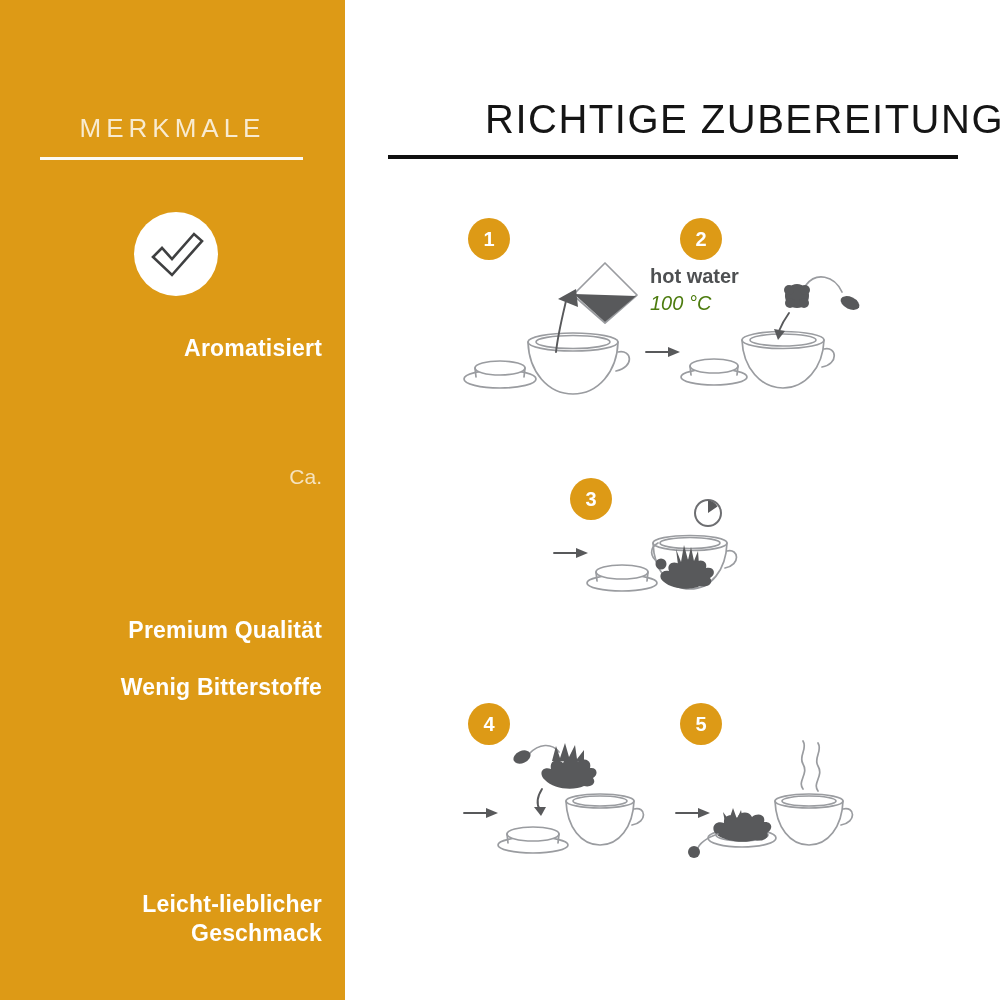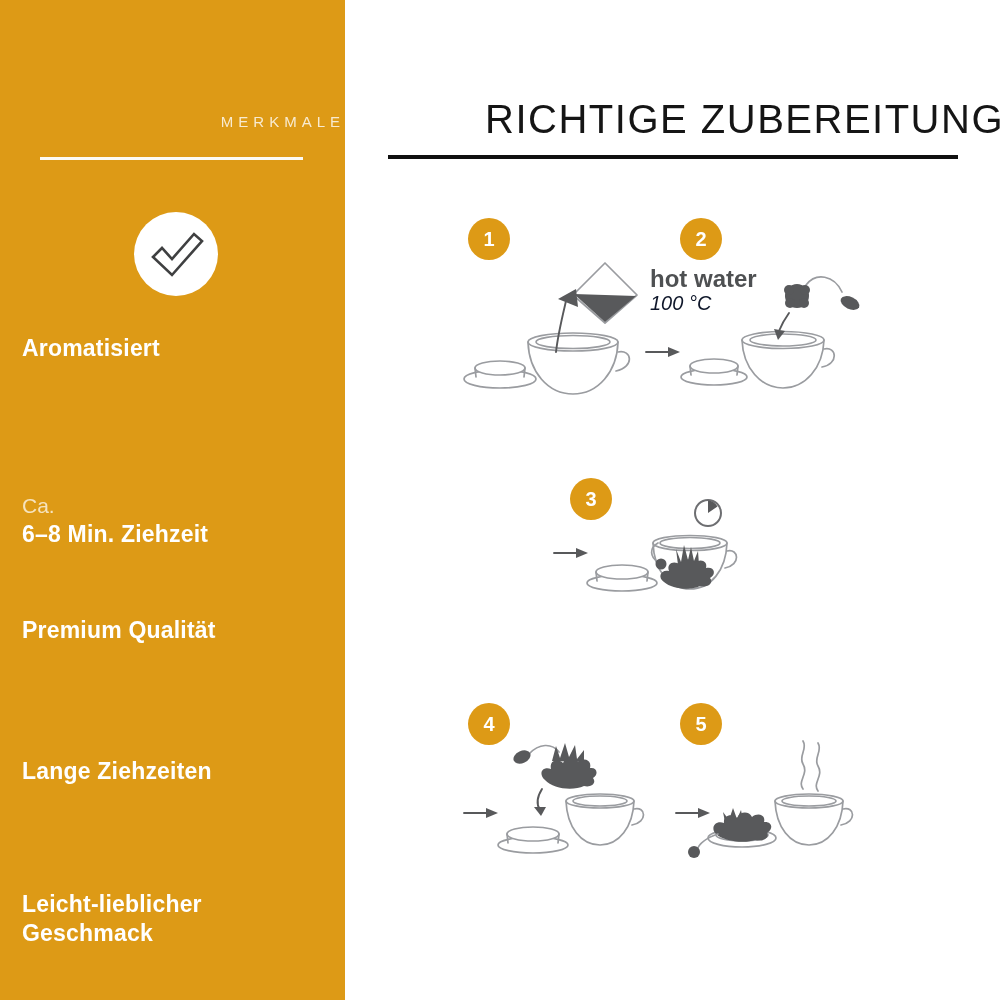--- a/index.html
+++ b/index.html
@@ -7,37 +7,37 @@
     --dark-fill:#58595B;
     --line-art:#9A9CA0;
     --title-text:#151515;
   }
   *{box-sizing:border-box;}
   body{margin:0;background:#ffffff;font-family:"Liberation Sans",sans-serif;}
   .canvas{position:relative;width:1000px;height:1000px;background:#ffffff;overflow:hidden;}
 
   
   .sidebar{position:absolute;left:0;top:0;width:345px;height:1000px;background:var(--accent);}
-  .sb-title{position:absolute;top:113px;left:0;width:100%;text-align:right;
-            font-size:15px;font-weight:400;letter-spacing:5px;color:rgba(255,255,255,0.80);}
+  .sb-title{position:absolute;top:113px;left:0;width:100%;text-align:center;
+            font-size:26px;font-weight:400;letter-spacing:5px;color:rgba(255,255,255,0.80);}
   .sb-rule{position:absolute;top:157px;left:40px;width:263px;height:3px;background:#FCFAF4;}
   .check-wrap{position:absolute;left:131px;top:209px;width:90px;height:90px;}
-  .feat{position:absolute;left:22px;width:300px;text-align:left;color:#fff;}
+  .feat{position:absolute;left:22px;width:300px;text-align:right;color:#fff;}
   .feat-pre{font-size:21px;font-weight:400;line-height:28px;color:rgba(255,255,255,0.72);}
   .feat-label{font-size:23px;font-weight:700;line-height:29px;letter-spacing:0.2px;}
 
   
   .content{position:absolute;left:345px;top:0;width:655px;height:1000px;}
   .page-title{position:absolute;top:97px;left:4px;width:100%;margin:0;text-align:right;
               font-size:40px;font-weight:400;letter-spacing:1.5px;color:var(--title-text);}
   .title-rule{position:absolute;top:155px;left:43px;width:570px;height:4px;background:#101010;}
   .badge{position:absolute;width:42px;height:42px;border-radius:50%;background:var(--accent);
          color:#fff;font-size:20px;font-weight:700;line-height:42px;text-align:center;}
-  .cap-bold{position:absolute;left:305px;top:265px;font-size:24px;font-weight:700;color:#4E5052;}
-  .cap-italic{position:absolute;left:305px;top:292px;font-size:20px;font-style:italic;color:#0f172a;}
+  .cap-bold{position:absolute;left:305px;top:265px;font-size:20px;font-weight:700;color:#4E5052;}
+  .cap-italic{position:absolute;left:305px;top:292px;font-size:20px;font-style:italic;color:#4d7c0f;}
   .illus{position:absolute;left:0;top:180px;width:655px;height:820px;}
 
   
   .ln{fill:none;stroke:var(--line-art);stroke-width:1.7;stroke-linecap:round;stroke-linejoin:round;}
   .lnf{fill:#ffffff;stroke:var(--line-art);stroke-width:1.7;stroke-linejoin:round;}
   .dk{fill:var(--dark-fill);stroke:none;}
   .dkl{fill:none;stroke:var(--dark-fill);stroke-width:1.9;stroke-linecap:round;}
 </style>
 </head>
 <body>
@@ -51,29 +51,28 @@
     <div class="check-wrap">
       <svg width="90" height="90" viewBox="0 0 90 90">
         <circle cx="45" cy="45" r="42" fill="#ffffff"></circle>
         <path d="M22,48 L31,39 L41,50 L63,25 L71,32 L41,66 Z" fill="#ffffff" stroke="#3F4041" stroke-width="2.6" stroke-linejoin="miter"></path>
       </svg>
     </div>
 
     <div class="feat" style="top:334px">
       <div class="feat-label">Aromatisiert</div>
     </div>
-    <div class="feat" style="top:492px">
+    <div class="feat" style="top:463px">
       <div class="feat-pre">Ca.</div>
-      <div class="feat-label">6–8 Min. Ziehzeit</div>
     </div>
     <div class="feat" style="top:616px">
       <div class="feat-label">Premium Qualität</div>
     </div>
-    <div class="feat" style="top:757px">
-      <div class="feat-label">Lange Ziehzeiten</div>
+    <div class="feat" style="top:673px">
+      <div class="feat-label">Wenig Bitterstoffe</div>
     </div>
     <div class="feat" style="top:890px">
       <div class="feat-label">Leicht-lieblicher Geschmack</div>
     </div>
   </aside>
 
   <main class="content">
     <h1 class="page-title">RICHTIGE ZUBEREITUNG</h1>
     <div class="title-rule"></div>
 

